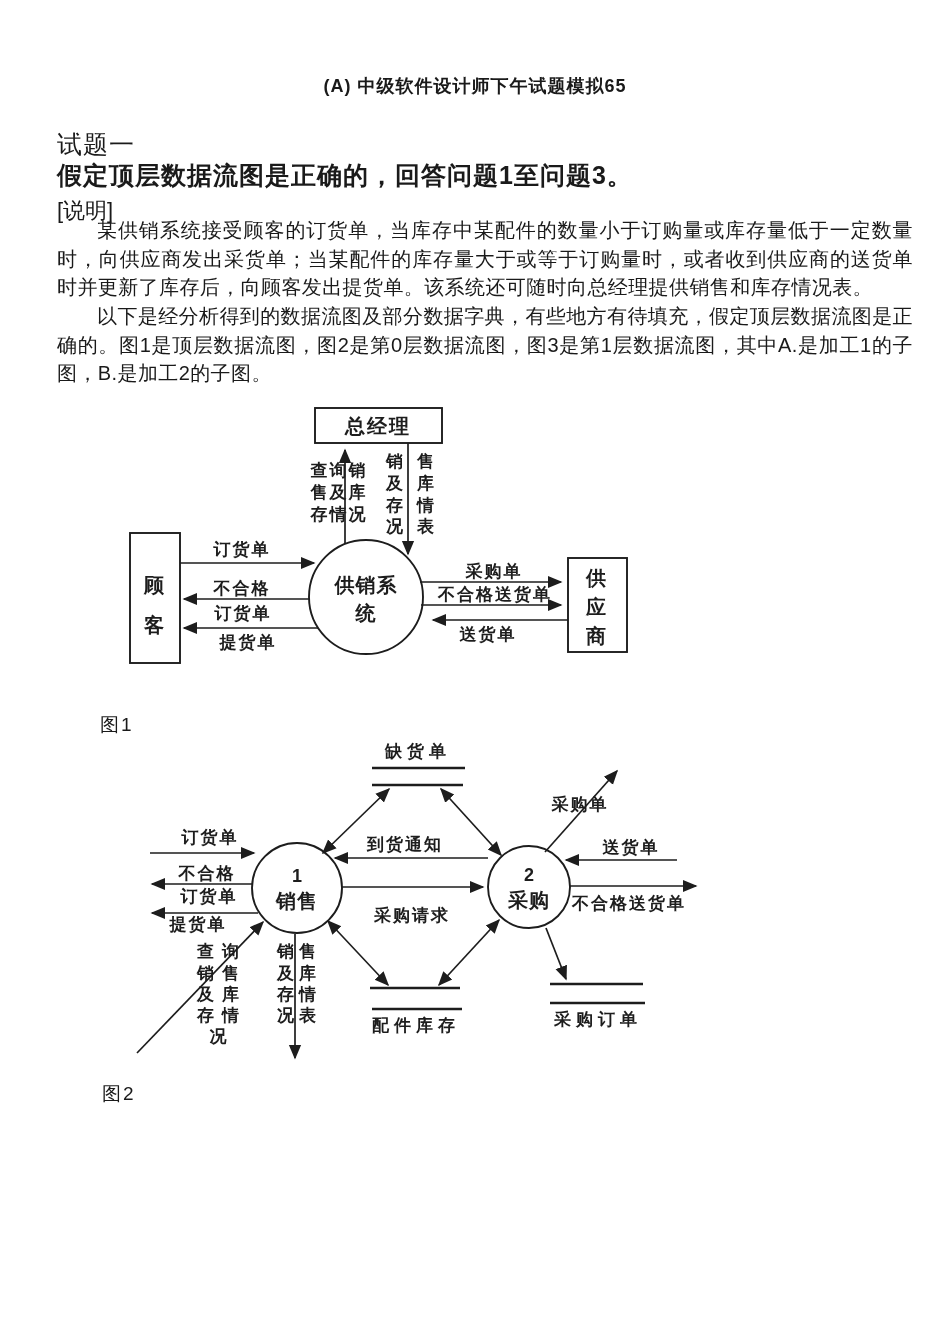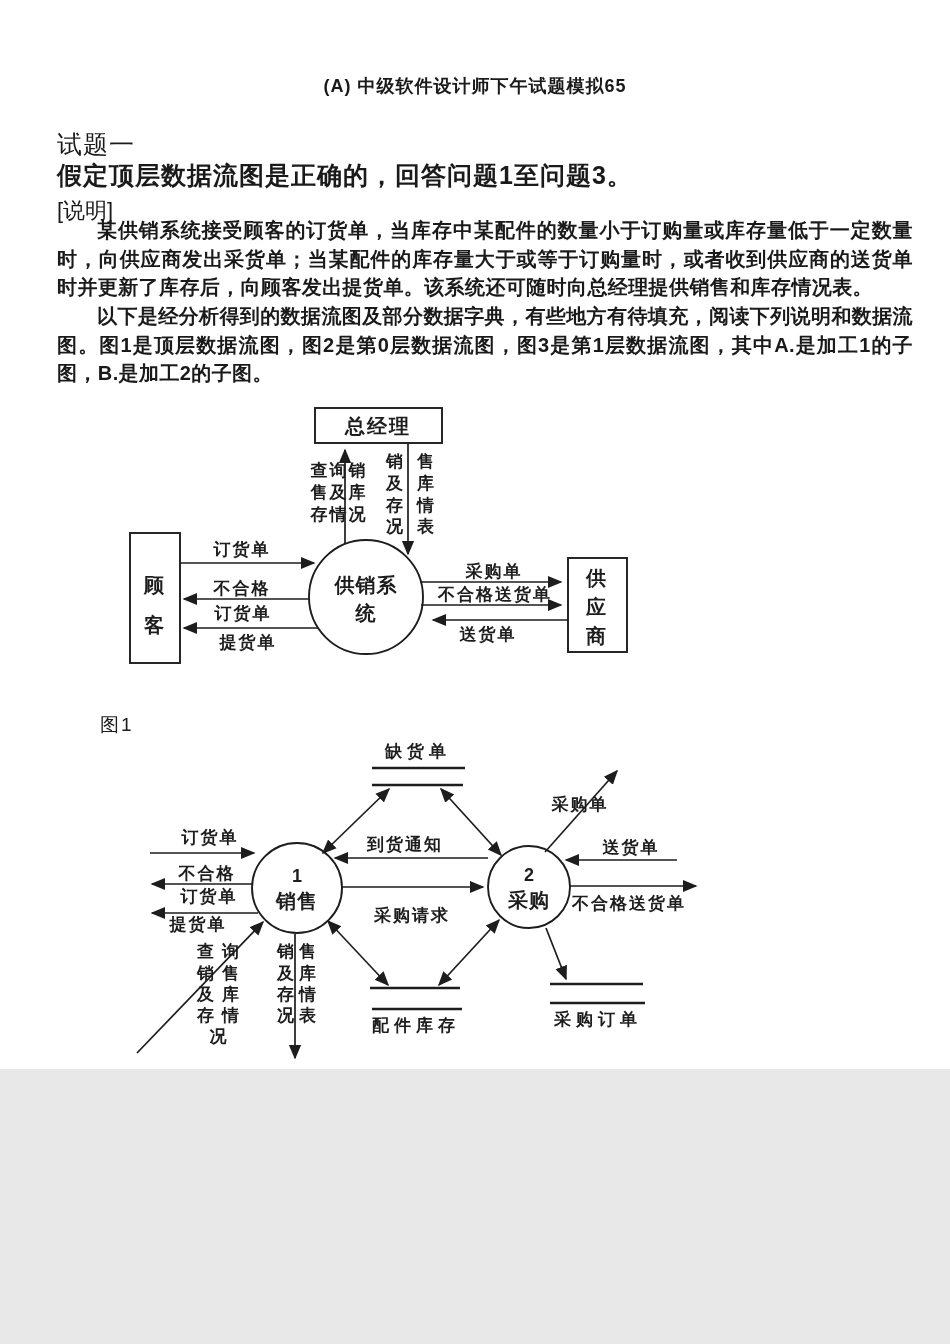--- a/index.html
+++ b/index.html
@@ -1,18 +1,18 @@
 <!DOCTYPE html>
 <html><head>
 <meta charset="utf-8">
 <style>
   html,body{margin:0;padding:0;background:#e8e8e8;}
   .page{
     position:relative;
-    width:950px;height:1069px;
+    width:950px;height:1344px;
     margin:0 auto;
     background:#ffffff;
     font-family:"Liberation Sans", sans-serif;
     color:#1a1a1a;
     overflow:hidden;
   }
   .abs{position:absolute;}
   .doc-title{
     left:0;top:74px;width:950px;
     text-align:center;
@@ -31,21 +31,20 @@
     left:57px;top:196px;
     font-size:22px;
     text-align:center;
   }
   .body-para{
     left:57px;width:856px;
     font-size:20px;line-height:28.5px;
     text-indent:2em;
     text-align:justify;
     letter-spacing:0.4px;
-    font-weight:bold;
   }
   .para1{top:216px;}
   .para2{top:302px;}
   .fig-caption{
     font-size:19px;letter-spacing:2px;
   }
   .cap1{left:100px;top:692px;margin-top:20px;}
   .cap2{left:102px;top:1081px;}
 
   svg.dfd{position:absolute;left:0;top:0;}
@@ -64,21 +63,21 @@
 </head>
 <body>
 
 <div class="page">
 
   <div class="abs doc-title">(A) 中级软件设计师下午试题模拟65</div>
   <div class="abs q-heading">试题一</div>
   <div class="abs q-instruction">假定顶层数据流图是正确的，回答问题1至问题3。</div>
   <div class="abs note-label">[说明]</div>
   <div class="abs body-para para1">某供销系统接受顾客的订货单，当库存中某配件的数量小于订购量或库存量低于一定数量时，向供应商发出采货单；当某配件的库存量大于或等于订购量时，或者收到供应商的送货单时并更新了库存后，向顾客发出提货单。该系统还可随时向总经理提供销售和库存情况表。</div>
-  <div class="abs body-para para2">以下是经分析得到的数据流图及部分数据字典，有些地方有待填充，阅读下列说明和数据流图。图1是顶层数据流图，图2是第0层数据流图，图3是第1层数据流图，其中A.是加工1的子图，B.是加工2的子图。</div>
+  <div class="abs body-para para2">以下是经分析得到的数据流图及部分数据字典，有些地方有待填充，假定顶层数据流图是正确的。图1是顶层数据流图，图2是第0层数据流图，图3是第1层数据流图，其中A.是加工1的子图，B.是加工2的子图。</div>
 
   <svg class="dfd" width="950" height="1344" viewBox="0 0 950 1344">
     <defs>
       <marker id="arr" viewBox="0 0 10 10" refX="8.5" refY="5" markerWidth="9" markerHeight="9" orient="auto-start-reverse">
         <path d="M0,1 L9.5,5 L0,9 z" fill="#1d1d1d"></path>
       </marker>
     </defs>
 
     <g>
 

